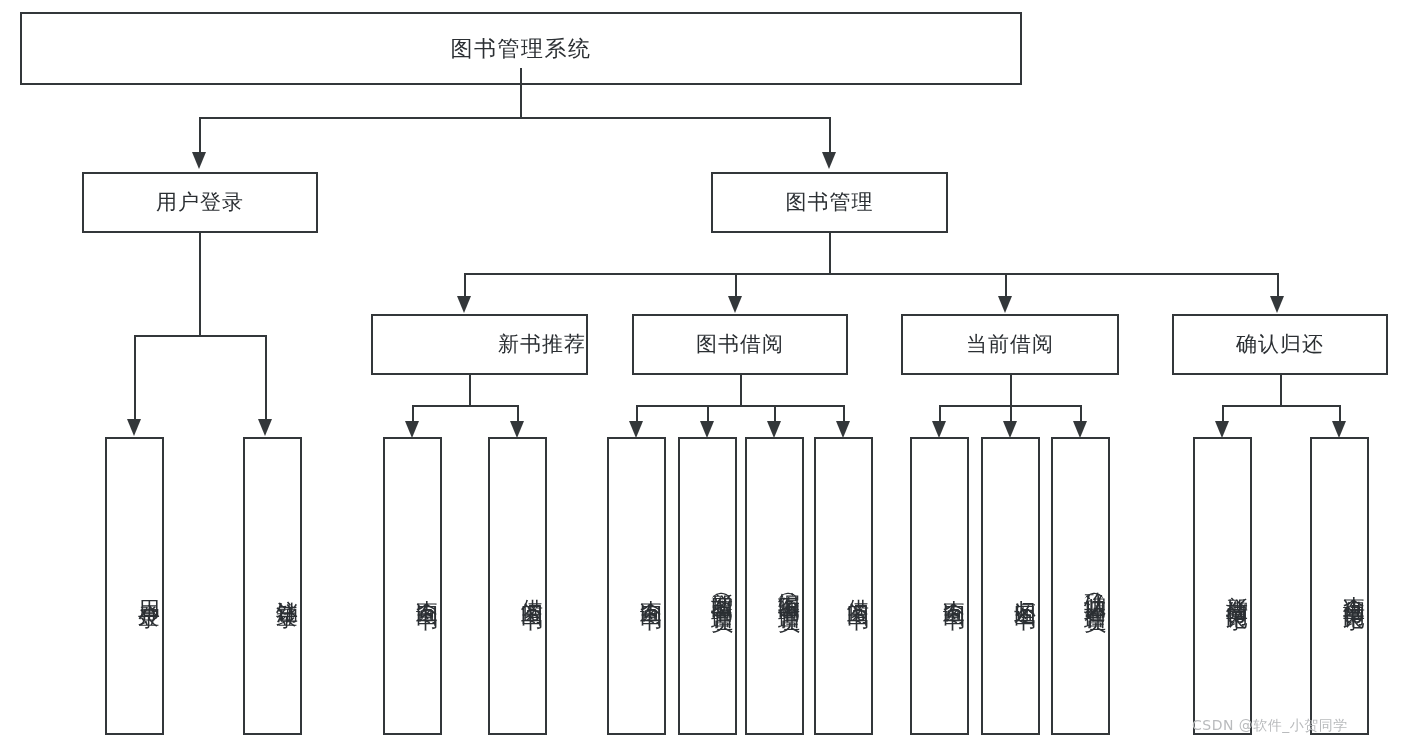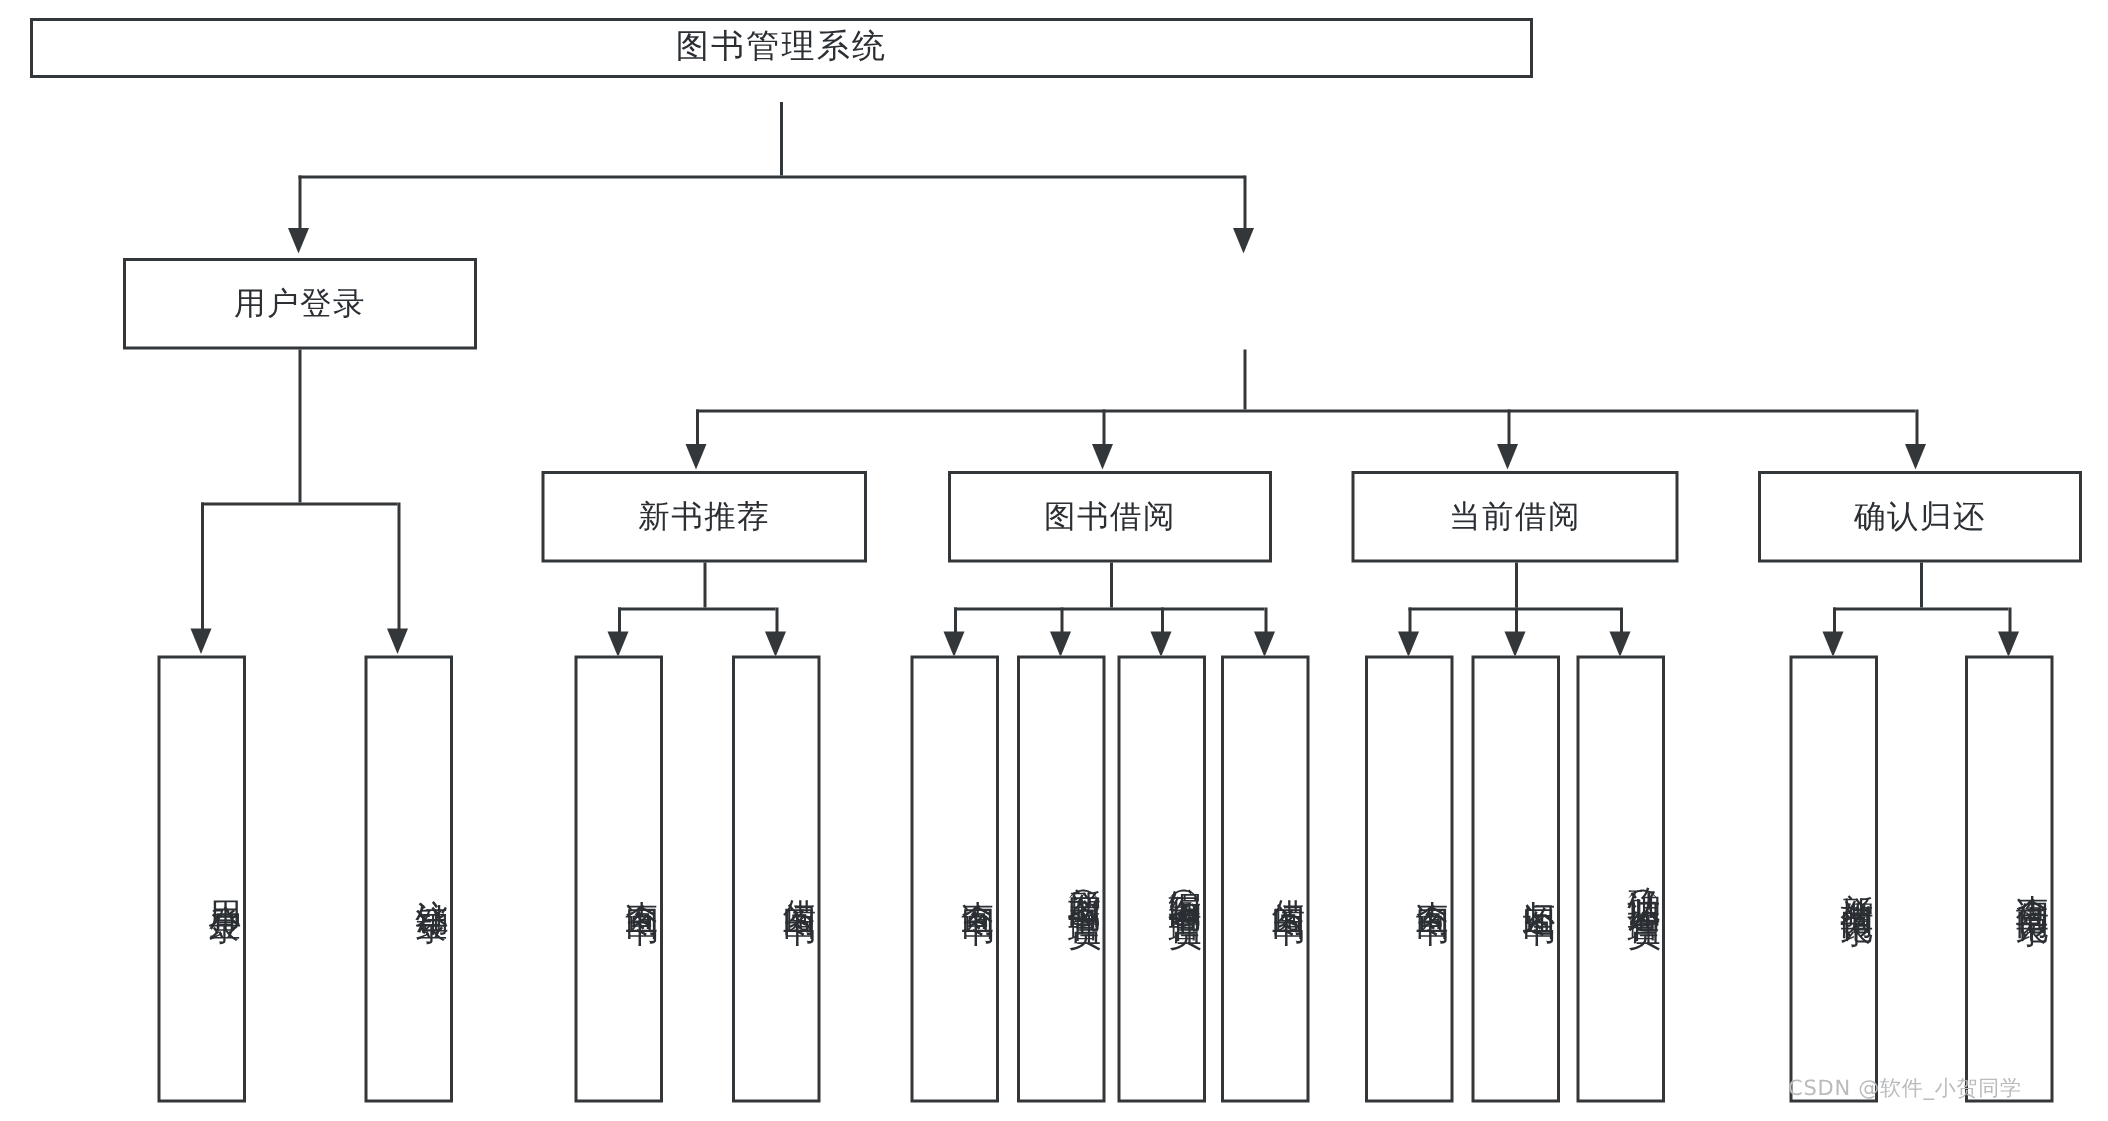--- a/index.html
+++ b/index.html
@@ -88,58 +88,61 @@
     letter-spacing: 0.5px;
     white-space: nowrap;
     user-select: none;
   }
 </style>
 </head>
 <body>
 
 <div id="canvas">
 
-  <div class="node root" style="left:20px; top:12px; width:1002px; height:40px;">
+  <div class="node root" style="left:20px; top:12px; width:1002px; height:73px;font-family:Liberation Serif, serif;">
     <span class="lbl">图书管理系统</span>
   </div>
 
   <div class="vline" style="left:520px; top:68px; height:49px;"></div>
 
   <div class="hline" style="left:199px; top:117px; width:631px;"></div>
 
   <div class="arrow" style="left:199px; top:117px; height:38px;"></div>
   <div class="arrowhead" style="left:192px; top:152px;"></div>
 
   <div class="arrow" style="left:829px; top:117px; height:38px;"></div>
   <div class="arrowhead" style="left:822px; top:152px;"></div>
 
   <div class="node horiz" style="left:82px; top:172px; width:236px; height:61px;">
     <span class="lbl">用户登录</span>
   </div>
 
+  <div class="node horiz" style="left:711px; top:172px; width:237px; height:61px;">
+    <span class="lbl">图书管理</span>
+  </div>
 
   <div class="vline" style="left:199px; top:233px; height:102px;"></div>
   <div class="hline" style="left:134px; top:335px; width:131px;"></div>
   <div class="arrow" style="left:134px; top:335px; height:85px;"></div>
   <div class="arrowhead" style="left:127px; top:419px;"></div>
   <div class="arrow" style="left:265px; top:335px; height:85px;"></div>
   <div class="arrowhead" style="left:258px; top:419px;"></div>
 
   <div class="vline" style="left:829px; top:233px; height:40px;"></div>
   <div class="hline" style="left:464px; top:273px; width:813px;"></div>
   <div class="arrow" style="left:464px; top:273px; height:24px;"></div>
   <div class="arrowhead" style="left:457px; top:296px;"></div>
   <div class="arrow" style="left:735px; top:273px; height:24px;"></div>
   <div class="arrowhead" style="left:728px; top:296px;"></div>
   <div class="arrow" style="left:1005px; top:273px; height:24px;"></div>
   <div class="arrowhead" style="left:998px; top:296px;"></div>
   <div class="arrow" style="left:1277px; top:273px; height:24px;"></div>
   <div class="arrowhead" style="left:1270px; top:296px;"></div>
 
-  <div class="node horiz" style="left:361px; top:314px; width:217px; height:61px;">
+  <div class="node horiz" style="left:371px; top:314px; width:217px; height:61px;justify-content:flex-end;">
     <span class="lbl">新书推荐</span>
   </div>
   <div class="node horiz" style="left:632px; top:314px; width:216px; height:61px;">
     <span class="lbl">图书借阅</span>
   </div>
   <div class="node horiz" style="left:901px; top:314px; width:218px; height:61px;">
     <span class="lbl">当前借阅</span>
   </div>
   <div class="node horiz" style="left:1172px; top:314px; width:216px; height:61px;">
     <span class="lbl">确认归还</span>

